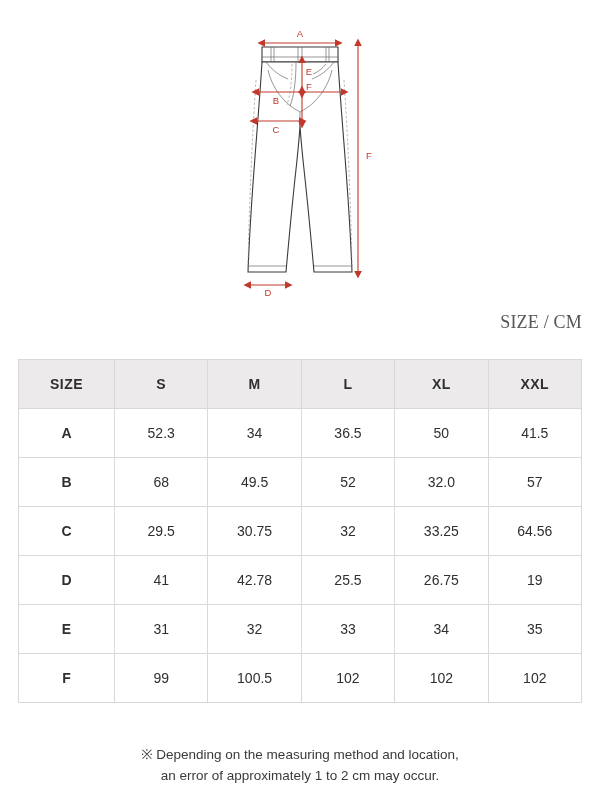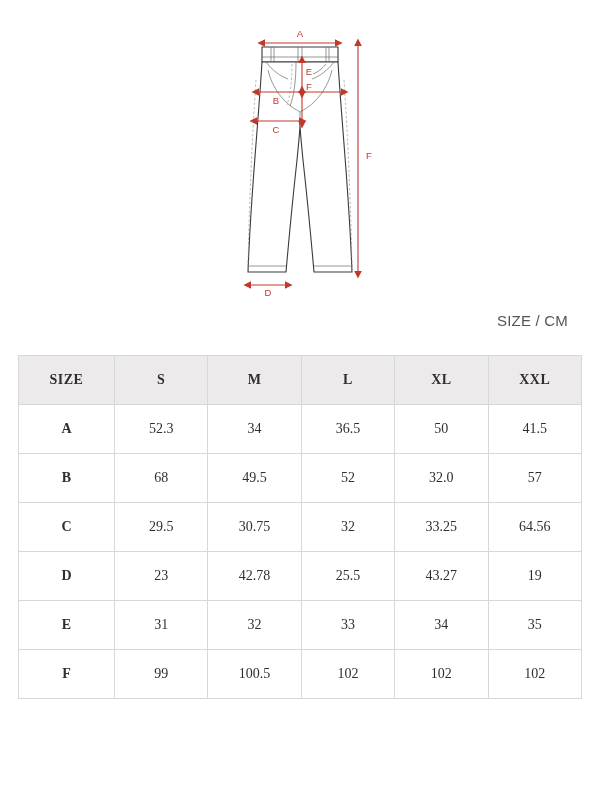--- a/index.html
+++ b/index.html
@@ -30,32 +30,32 @@
     position: relative;
   }
   .illustration svg {
     display: block;
     margin: 0 auto;
   }
 
   
   .unit-label {
     text-align: right;
-    font-size: 15px;
+    font-size: 18px;
     color: #555555;
-    padding-right: 32px;
+    padding-right: 18px;
     margin-top: 2px;
     margin-bottom: 10px;
     letter-spacing: 0.2px;
+    font-family: Liberation Serif, serif;
   }
 
   
   .table-wrap {
     padding: 16px 18px;
-    font-family: Liberation Serif, serif;
   }
   table.size-table {
     border-collapse: collapse;
     width: 564px;
     table-layout: fixed;
   }
   table.size-table th,
   table.size-table td {
     border: 1px solid #d8d8d8;
     height: 46px;
@@ -237,24 +237,24 @@
         <tr>
           <th class="row-head">C</th>
           <td>29.5</td>
           <td>30.75</td>
           <td>32</td>
           <td>33.25</td>
           <td>64.56</td>
         </tr>
         <tr>
           <th class="row-head">D</th>
-          <td>23</td>
+          <td>41</td>
           <td>42.78</td>
           <td>25.5</td>
-          <td>43.27</td>
+          <td>26.75</td>
           <td>19</td>
         </tr>
         <tr>
           <th class="row-head">E</th>
           <td>31</td>
           <td>32</td>
           <td>33</td>
           <td>34</td>
           <td>35</td>
         </tr>
@@ -263,14 +263,18 @@
           <td>99</td>
           <td>100.5</td>
           <td>102</td>
           <td>102</td>
           <td>102</td>
         </tr>
       </tbody>
     </table>
   </div>
 
+  <div class="footnote">
+    <div>※ Depending on the measuring method and location,</div>
+    <div>an error of approximately 1 to 2 cm may occur.</div>
+  </div>
 
 </div>
 
 </body></html>

